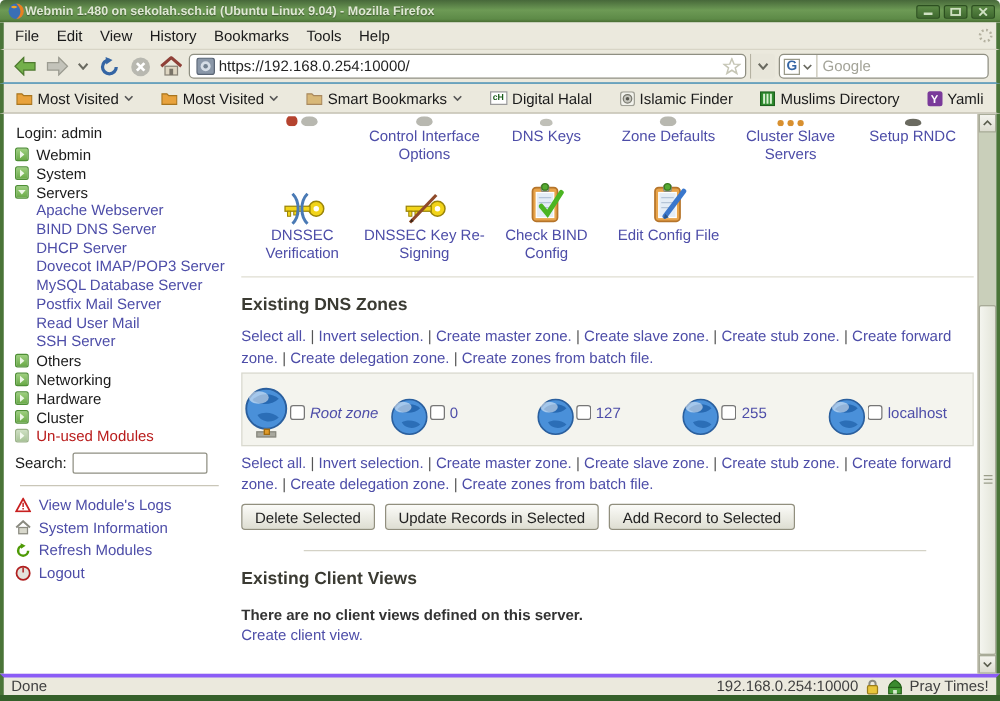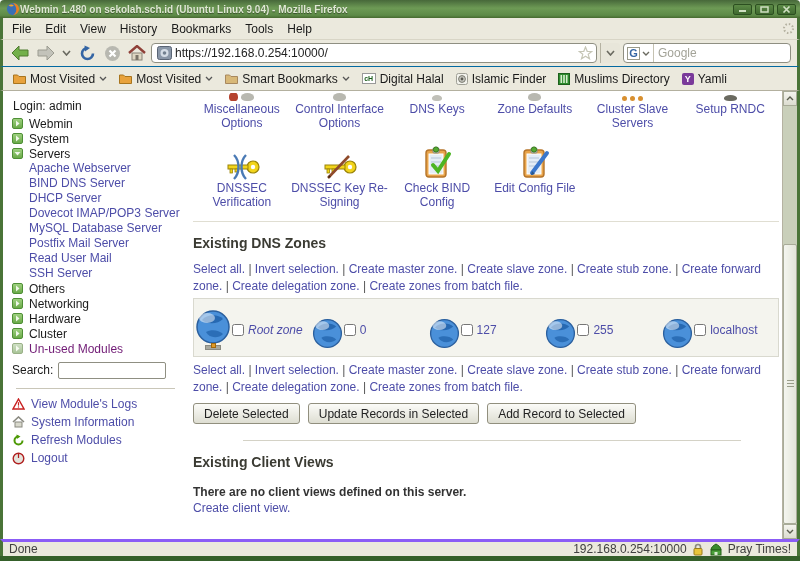--- a/index.html
+++ b/index.html
@@ -72,34 +72,34 @@
     width:13px;height:13px;display:flex;align-items:center;justify-content:center;background:#fff;
   }
   .searchbox input{
     flex:1;border:none;outline:none;font-size:12px;padding:0 4px;background:transparent;
     font-family:"Liberation Sans","DejaVu Sans",sans-serif;color:#222;
   }
   .searchbox input::placeholder{color:#a3a398;}
   
   .bookbar{
     height:24px;flex:0 0 24px;background:#ebe9dd;display:flex;align-items:center;
-    padding:0 4px;gap:0;border-bottom:1px solid #b3b09f;font-size:12px;color:#1a1a1a;
+    padding:0 4px;gap:10px;border-bottom:1px solid #b3b09f;font-size:12px;color:#1a1a1a;
   }
   .bm{display:flex;align-items:center;gap:4px;padding:2px 6px;white-space:nowrap;}
   
   .bodyrow{flex:1;display:flex;overflow:hidden;background:#fff;}
   .sidebar{flex:0 0 182px;padding:7px 0 0 9px;font-size:12px;color:#1a1a1a;overflow:hidden;}
   .sb-login{margin:1px 0 3px 1px;}
   .sb-cat{display:flex;align-items:center;gap:6px;height:15px;}
   .sb-cat .sqicon{
     width:11px;height:11px;border-radius:2px;background:linear-gradient(180deg,#9ed07f,#6aaa48);
     border:1px solid #4e8f35;display:flex;align-items:center;justify-content:center;flex:0 0 11px;
   }
   .sb-cat .sqicon svg{display:block;}
-  .sb-cat.dim{color:#701a75;align-items:center;}
+  .sb-cat.dim{color:#b91c1c;align-items:center;}
   .sb-cat.dim .sqicon{background:linear-gradient(180deg,#cfe0c4,#a8c497);border-color:#9ab188;}
   .sb-sub{display:block;color:#4d4da8;text-decoration:none;padding-left:17px;height:15px;line-height:15px;white-space:nowrap;}
   .sb-search{display:flex;align-items:center;gap:5px;margin-top:4px;height:20px;}
   .sb-search input{
     width:108px;height:17px;border:1px solid #8f8f82;border-radius:2px;background:#fff;
     font-size:11px;padding:0 2px;outline:none;
   }
   .sb-div{border:none;border-top:1px solid #c9c6b8;margin:8px 10px 6px 4px;}
   .sb-foot{display:flex;align-items:center;gap:6px;height:18px;color:#4d4da8;text-decoration:none;}
   .sb-foot .ficon{width:13px;height:13px;flex:0 0 13px;display:flex;align-items:center;justify-content:center;}
@@ -450,21 +450,20 @@
 
     <div class="main">
 
       
       <div class="modgrid">
         <div class="modcell">
           <div class="sliver">
               <span class="blob b-red"></span>
               <span class="blob b-grey"></span>
             </div>
-          <a class="lbl">Miscellaneous Options</a>
         </div>
         <div class="modcell">
           <div class="sliver">
               <span class="blob b-grey"></span>
             </div>
           <a class="lbl">Control Interface Options</a>
         </div>
         <div class="modcell">
           <div class="sliver">
               <span class="blob b-grey-sm"></span>

